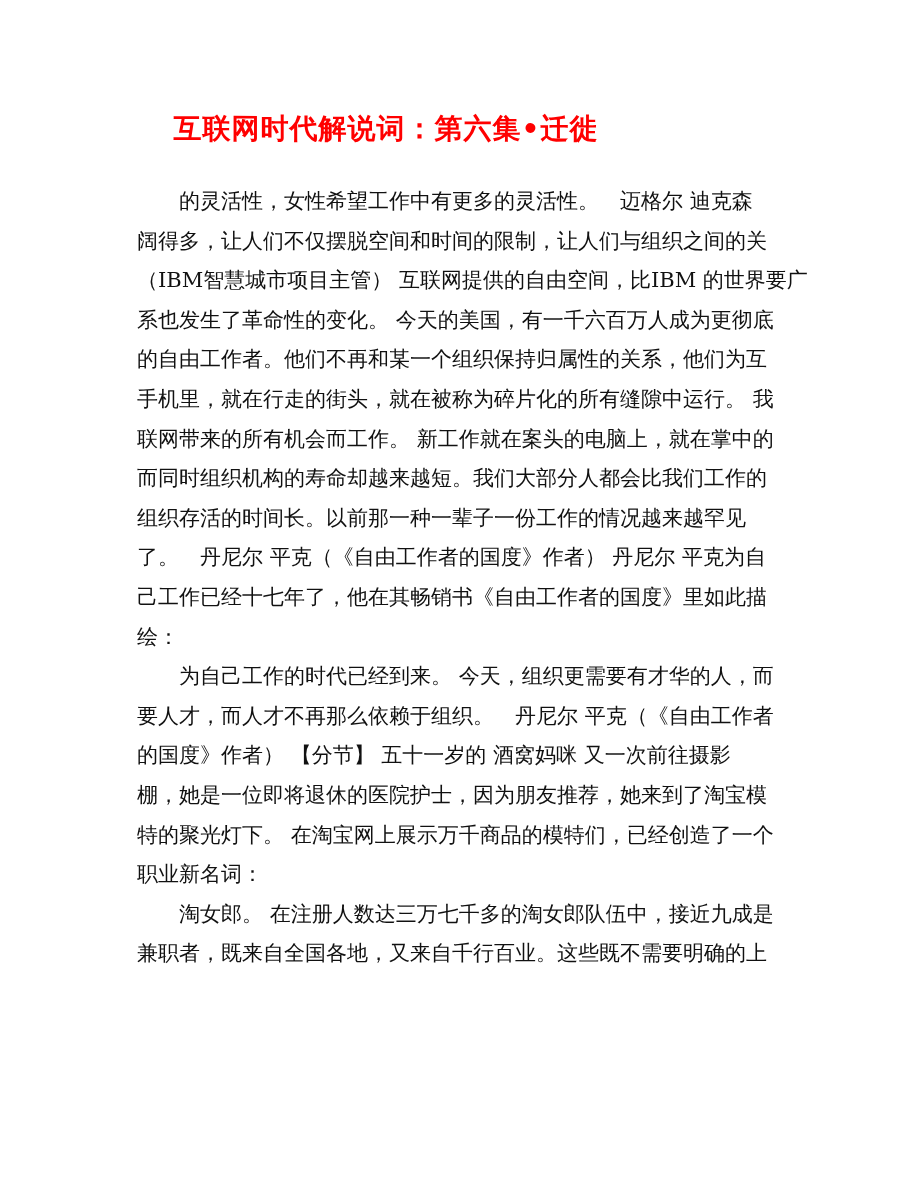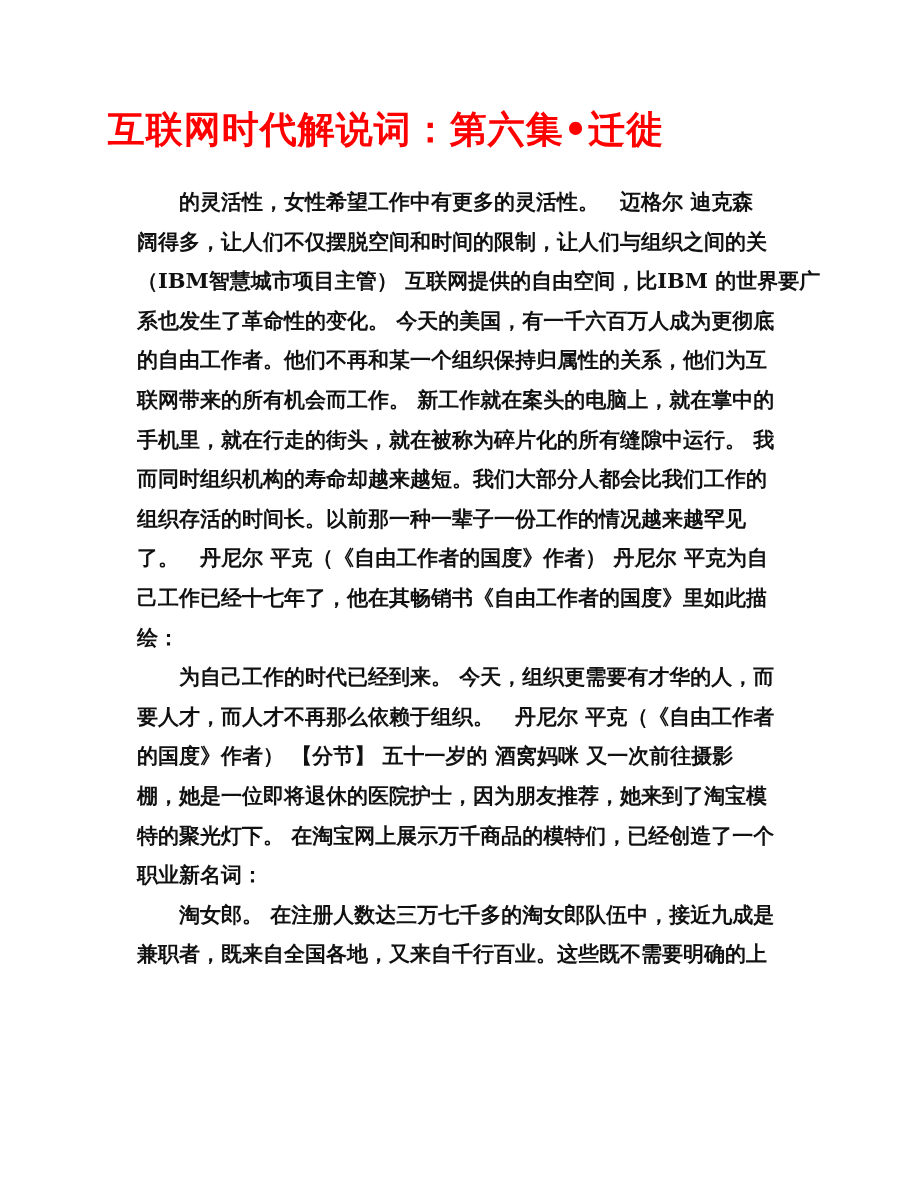--- a/index.html
+++ b/index.html
@@ -1,45 +1,45 @@
 <!DOCTYPE html>
 <html><head>
   <meta charset="utf-8">
   <style>
     html, body { margin: 0; padding: 0; background: #ffffff; }
     body { width: 920px; height: 1191px; position: relative; overflow: hidden; }
     .page { position: absolute; left: 0; top: 0; width: 920px; height: 1191px; background: #ffffff; }
     .title {
       position: absolute; left: 0; top: 104px; width: 772px; text-align: center;
       color: #ff0000; font-family: "DejaVu Serif", "Liberation Serif", serif;
-      font-size: 37px; font-weight: bold; line-height: 50px; letter-spacing: 1px;
+      font-size: 28px; font-weight: bold; line-height: 50px; letter-spacing: 1px;
     }
     .body-text {
       position: absolute; left: 137px; top: 182px; width: 660px;
       font-family: "DejaVu Serif", "Liberation Serif", serif;
       font-size: 21px; color: #111111;
     }
-    .line { height: 39.6px; line-height: 39.6px; white-space: nowrap; font-weight: bold; }
+    .line { height: 39.6px; line-height: 39.6px; white-space: nowrap; }
     .line.indent { padding-left: 42px; }
   </style>
 </head>
 <body>
 
 <div class="page">
   <div class="title">互联网时代解说词：第六集•迁徙</div>
 
   <div class="body-text">
 
     <div class="line indent">的灵活性，女性希望工作中有更多的灵活性。　迈格尔 迪克森</div>
     <div class="line">阔得多，让人们不仅摆脱空间和时间的限制，让人们与组织之间的关</div>
     <div class="line">（IBM智慧城市项目主管） 互联网提供的自由空间，比IBM 的世界要广</div>
     <div class="line">系也发生了革命性的变化。 今天的美国，有一千六百万人成为更彻底</div>
     <div class="line">的自由工作者。他们不再和某一个组织保持归属性的关系，他们为互</div>
+    <div class="line">手机里，就在行走的街头，就在被称为碎片化的所有缝隙中运行。 我</div>
     <div class="line">联网带来的所有机会而工作。 新工作就在案头的电脑上，就在掌中的</div>
-    <div class="line">手机里，就在行走的街头，就在被称为碎片化的所有缝隙中运行。 我</div>
     <div class="line">而同时组织机构的寿命却越来越短。我们大部分人都会比我们工作的</div>
     <div class="line">组织存活的时间长。以前那一种一辈子一份工作的情况越来越罕见</div>
     <div class="line">了。　丹尼尔 平克（《自由工作者的国度》作者） 丹尼尔 平克为自</div>
     <div class="line">己工作已经十七年了，他在其畅销书《自由工作者的国度》里如此描</div>
     <div class="line">绘：</div>
 
     <div class="line indent">为自己工作的时代已经到来。 今天，组织更需要有才华的人，而</div>
     <div class="line">要人才，而人才不再那么依赖于组织。　丹尼尔 平克（《自由工作者</div>
     <div class="line">的国度》作者） 【分节】 五十一岁的 酒窝妈咪 又一次前往摄影</div>
     <div class="line">棚，她是一位即将退休的医院护士，因为朋友推荐，她来到了淘宝模</div>

